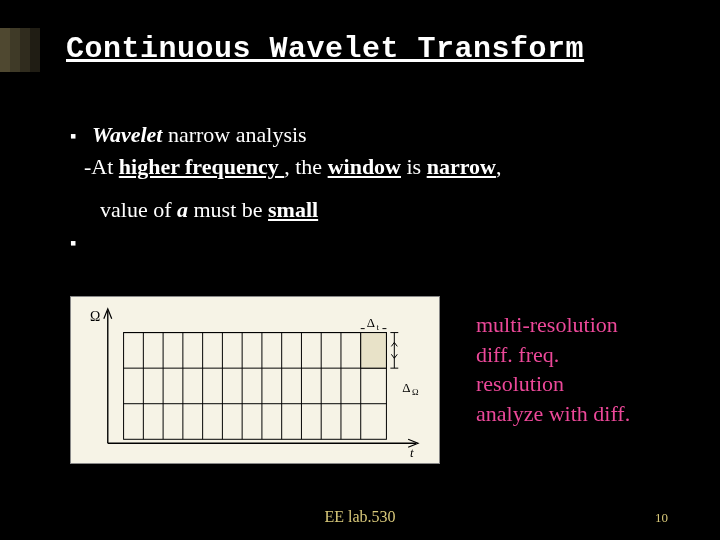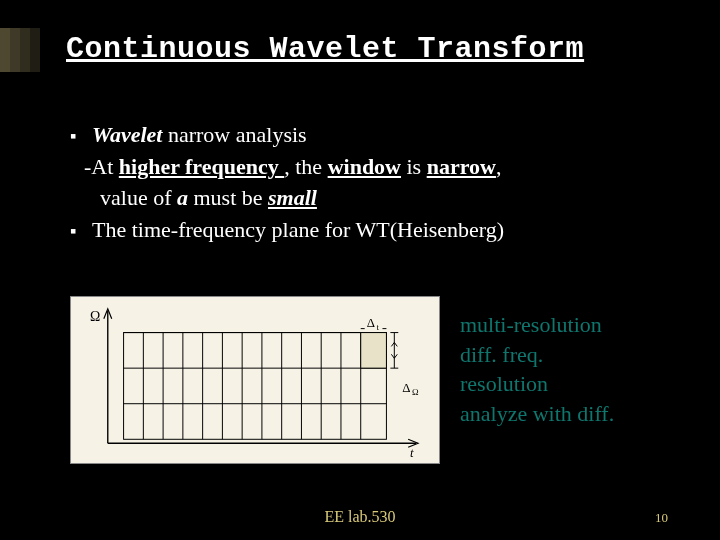--- a/index.html
+++ b/index.html
@@ -53,24 +53,24 @@
     margin-bottom: 2px;
   }
   .bullet {
     width: 22px;
     flex-shrink: 0;
     font-size: 18px;
     padding-top: 4px;
   }
   .bi { font-style: italic; font-weight: bold; }
   .bu { font-weight: bold; text-decoration: underline; }
-  .biu { font-weight: bold; font-style: italic; text-decoration: underline; }
+  .biu { font-weight: bold; text-decoration: underline; }
   .sub-line {
     padding-left: 14px;
-    margin-bottom: 2px;
+    margin-bottom: 14px;
   }
   .sub-line2 {
     padding-left: 30px;
     margin-bottom: 2px;
   }
   .figure-row {
     position: absolute;
     top: 296px;
     left: 70px;
     right: 30px;
@@ -79,24 +79,24 @@
   }
   .figure {
     width: 370px;
     height: 168px;
     background: #f6f3e6;
     border: 1px solid #888;
     position: relative;
   }
   .figure svg { width: 100%; height: 100%; display: block; }
   .side-text {
-    margin-left: 20px;
+    margin-left: 36px;
     font-size: 22px;
     line-height: 1.35;
-    color: #0f766e;
+    color: #ec4899;
     padding-top: 14px;
   }
   .footer-label {
     position: absolute;
     bottom: 14px;
     left: 50%;
     transform: translateX(-50%);
     font-size: 16px;
     color: #d9c97a;
   }
@@ -128,21 +128,20 @@
     </div>
   </div>
   <div class="sub-line">
     <span>-At </span><span class="bu">higher  frequency </span><span>, the </span><span class="bu">window</span><span> is </span><span class="bu">narrow</span><span>,</span>
   </div>
   <div class="sub-line2">
     <span>value of </span><span class="bi">a </span><span>must be </span><span class="biu">small</span>
   </div>
   <div class="bullet-row">
     <div class="bullet">▪</div>
-    <div>The time-frequency plane for WT(Heisenberg)</div>
   </div>
 </div>
 
 <div class="figure-row">
   <div class="figure">
     <svg viewBox="0 0 370 168">
 
       <line x1="36" y1="14" x2="36" y2="148" stroke="#000" stroke-width="1.4"></line>
       <polyline points="32,22 36,12 40,22" fill="none" stroke="#000" stroke-width="1.2"></polyline>
       <line x1="36" y1="148" x2="348" y2="148" stroke="#000" stroke-width="1.4"></line>

